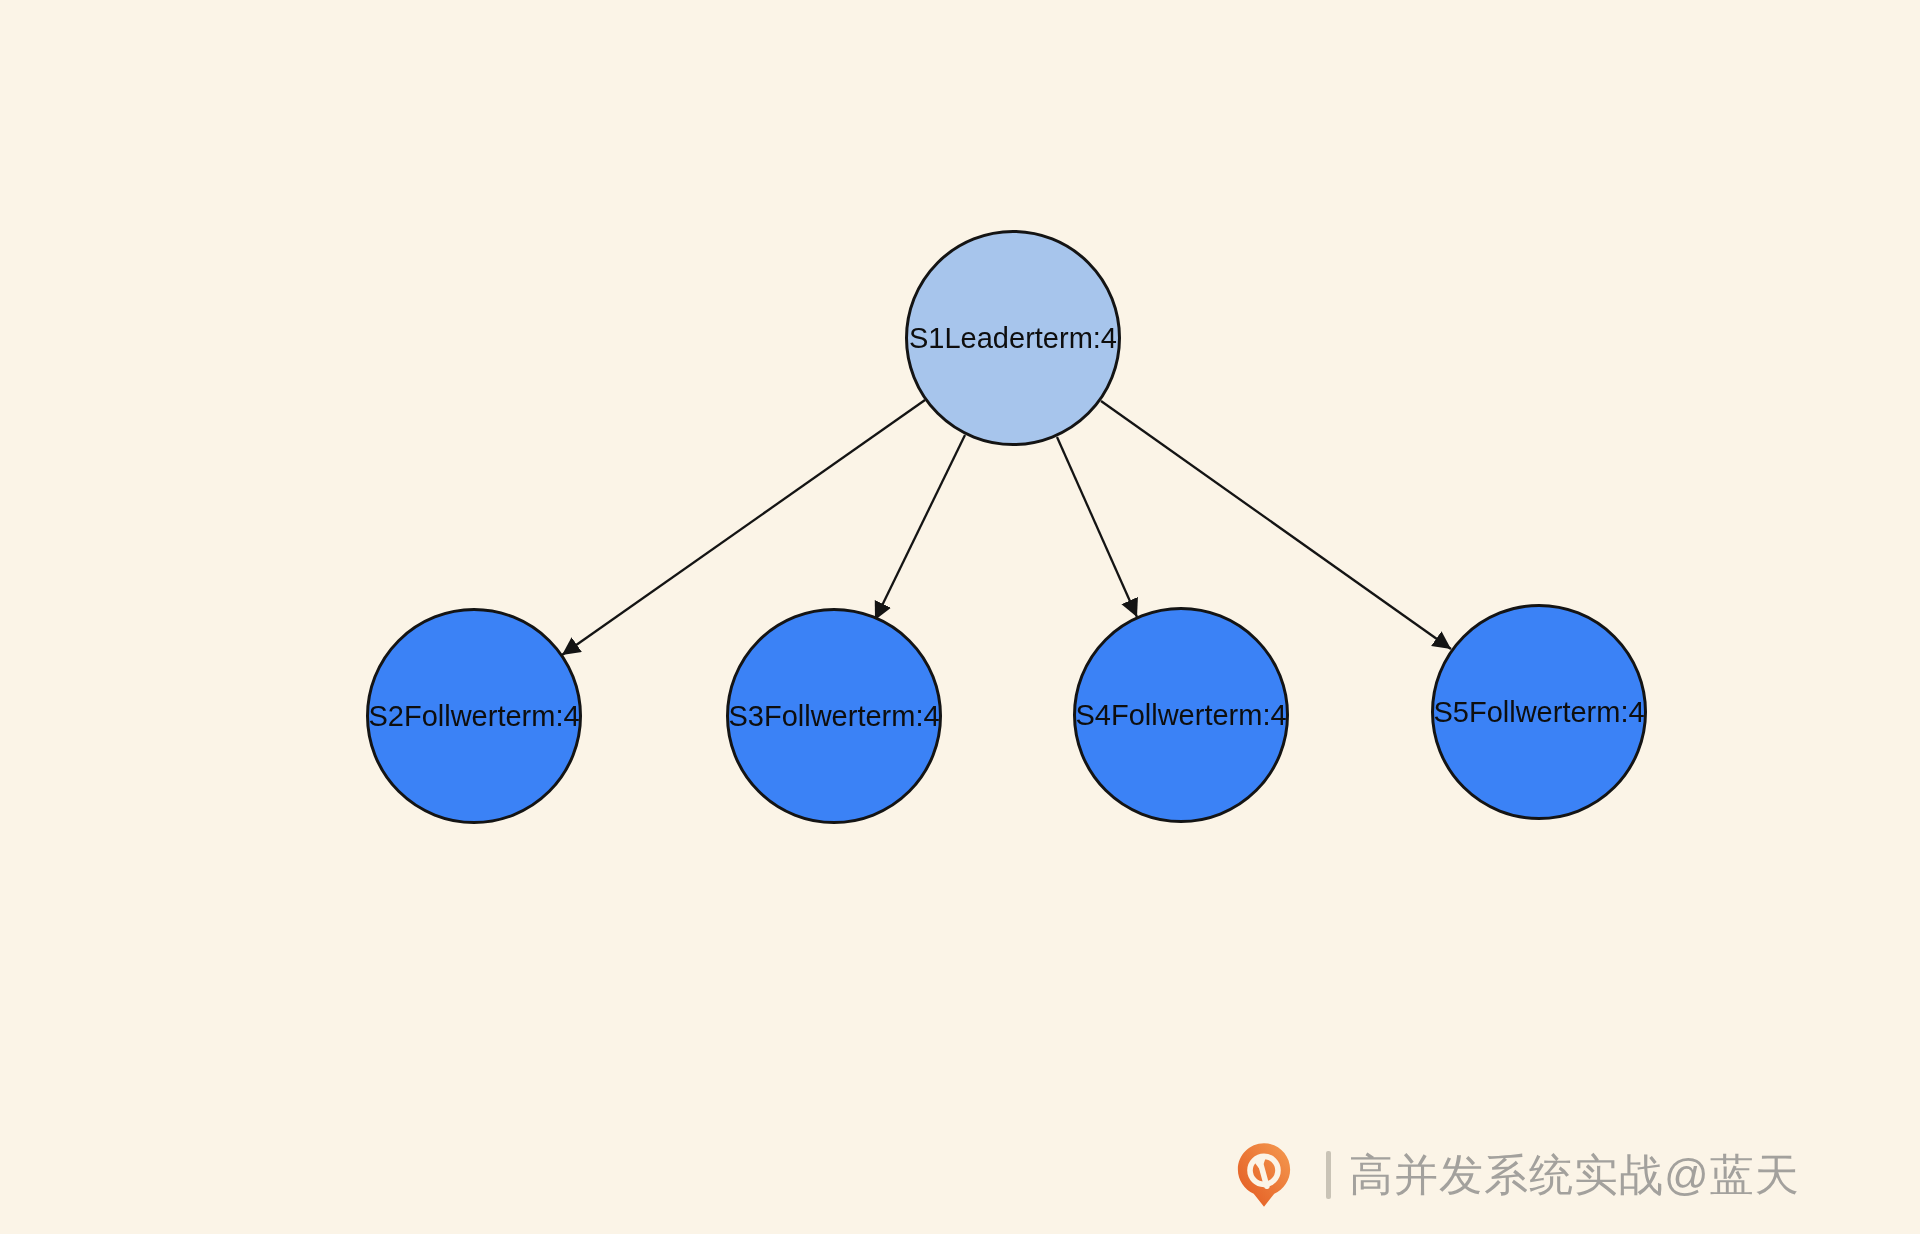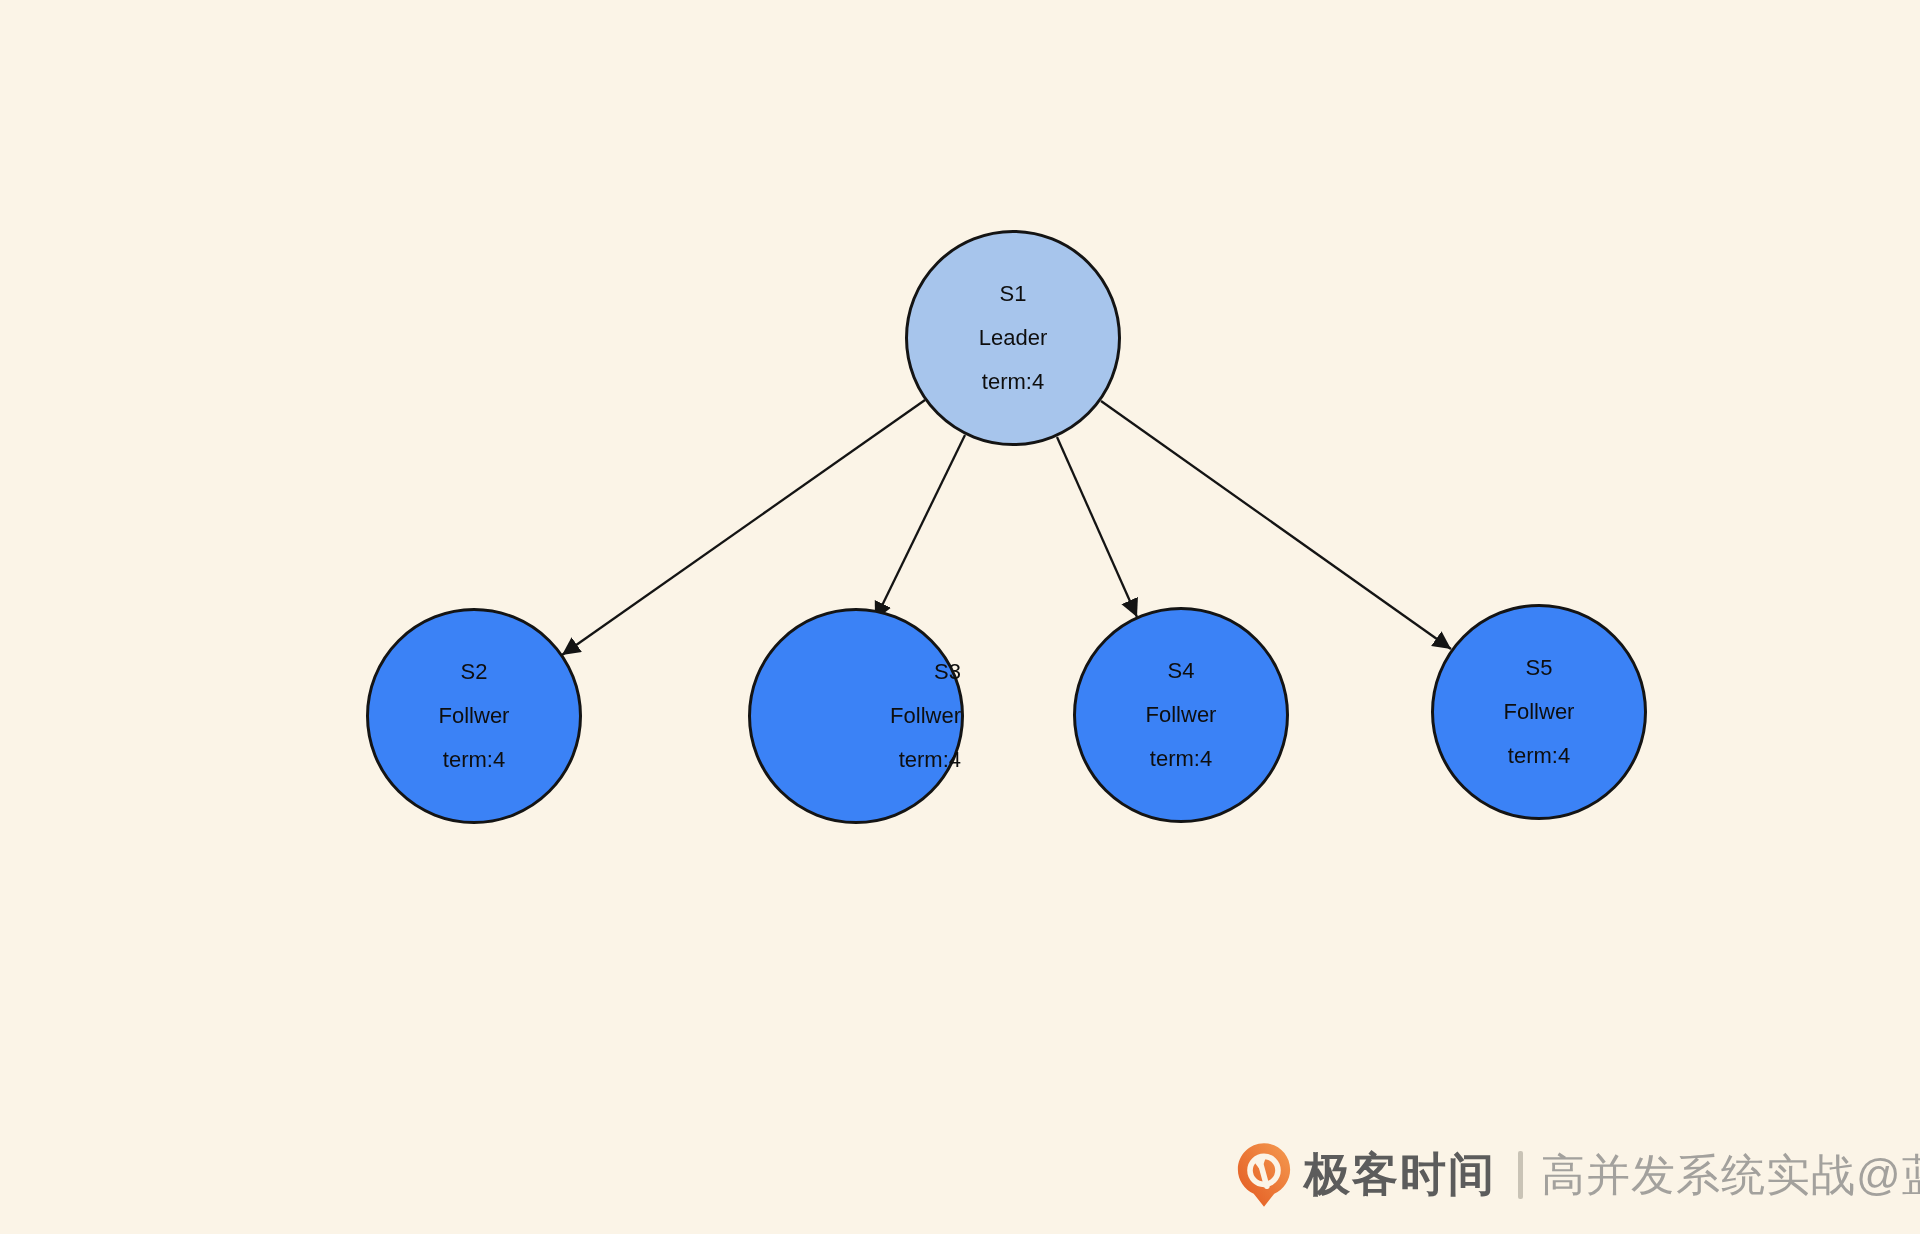--- a/index.html
+++ b/index.html
@@ -16,34 +16,34 @@
     width: 1920px; height: 1234px;
     pointer-events: none;
   }
 
   .node {
     position: absolute;
     width: 216px; height: 216px;
     border-radius: 50%;
     border: 3px solid #141414;
     display: flex;
-    flex-direction: column;
+    flex-direction: row;
     align-items: center;
     justify-content: center;
     text-align: center;
-    font-size: 22px;
+    font-size: 29px;
     line-height: 44px;
     color: #0e0e0e;
   }
   .node.leader   { background: #A7C5EC; }
   .node.follower { background: #3b82f6; }
 
   .node-s1 { left: 905px;  top: 230px; }
   .node-s2 { left: 366px;  top: 608px; }
-  .node-s3 { left: 748px;  top: 608px; align-items: flex-end; }
+  .node-s3 { left: 726px;  top: 608px; }
   .node-s4 { left: 1073px; top: 607px; justify-content: center; }
   .node-s5 { left: 1431px; top: 604px; }
 
   .watermark {
     position: absolute;
     left: 1236px; top: 1140px;
     height: 70px;
     display: flex;
     align-items: center;
     white-space: nowrap;
@@ -122,18 +122,17 @@
         <linearGradient id="gtGrad" x1="0%" y1="100%" x2="100%" y2="0%">
           <stop offset="0%" stop-color="#E2571F"></stop>
           <stop offset="100%" stop-color="#F59B51"></stop>
         </linearGradient>
       </defs>
       <path d="M30,2 C45.5,2 58,14.5 58,30 C58,41.5 51,51.5 41,56 L30,70 L19,56 C9,51.5 2,41.5 2,30 C2,14.5 14.5,2 30,2 Z" fill="url(#gtGrad)"></path>
       <circle cx="30" cy="31" r="15" fill="none" stroke="#FBF4E7" stroke-width="6"></circle>
       <path d="M33,48 L27,26" stroke="#FBF4E7" stroke-width="6" stroke-linecap="round"></path>
       <path d="M18,20 L32,17 L27,32 Z" fill="#FBF4E7"></path>
     </svg>
-    <span class="wm-brand">极客时间</span>
     <span class="wm-sep"></span>
     <span class="wm-caption">高并发系统实战@蓝天</span>
   </div>
 
 </div>
 
 </body></html>

